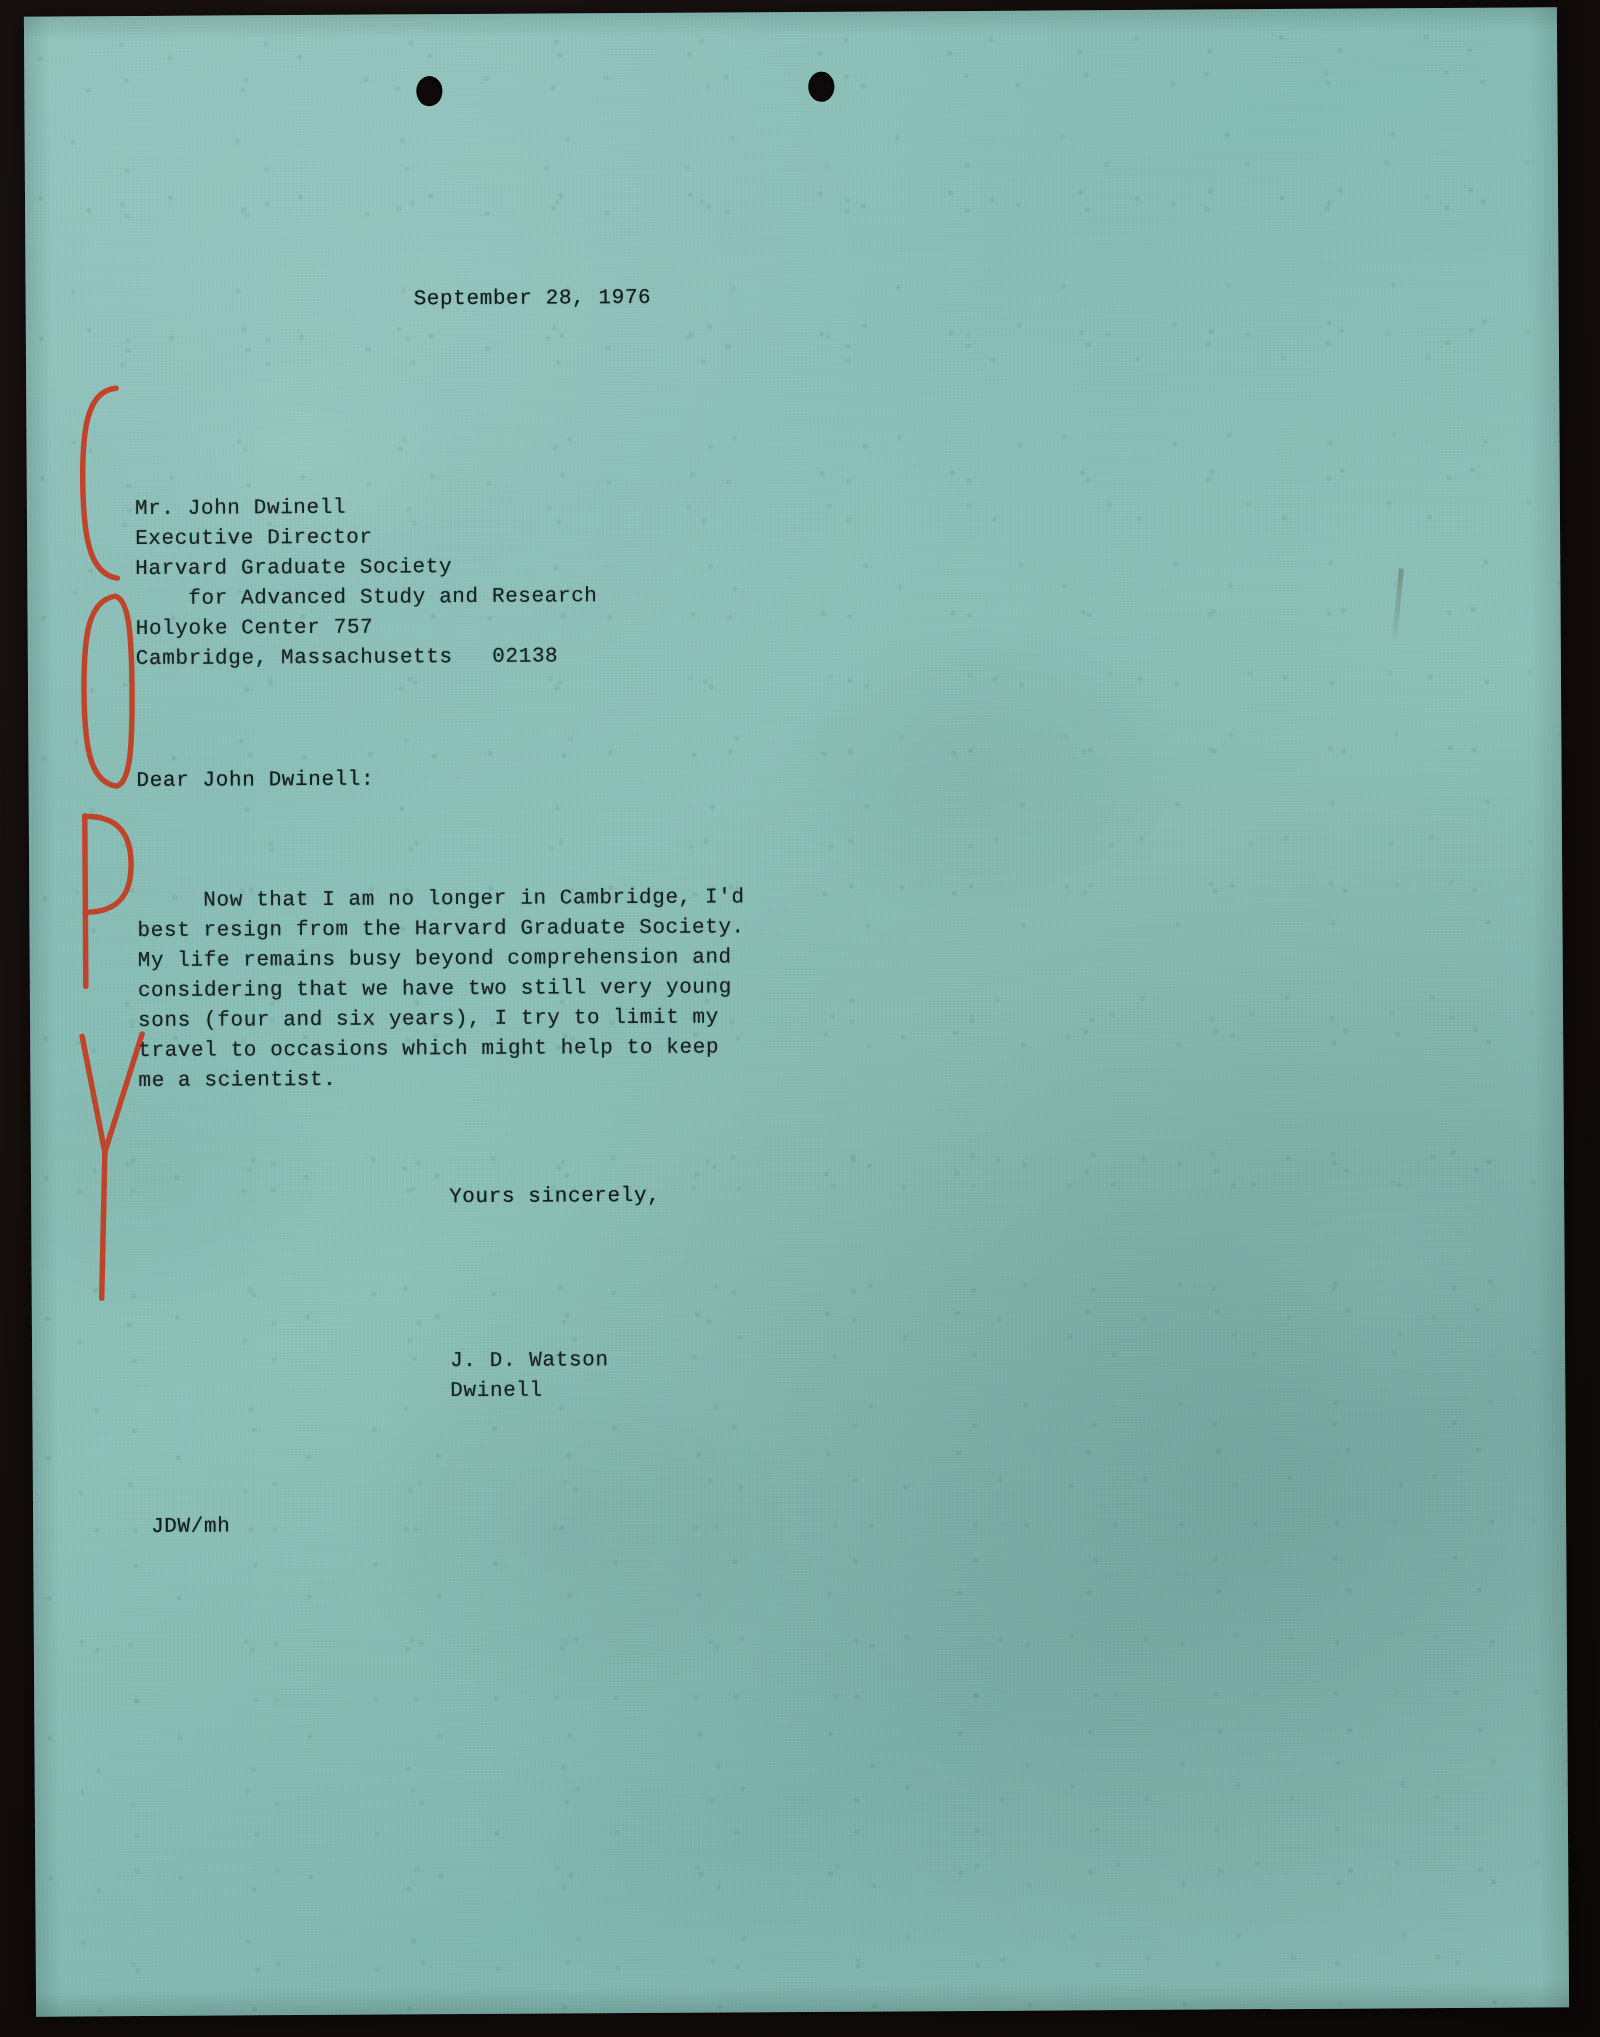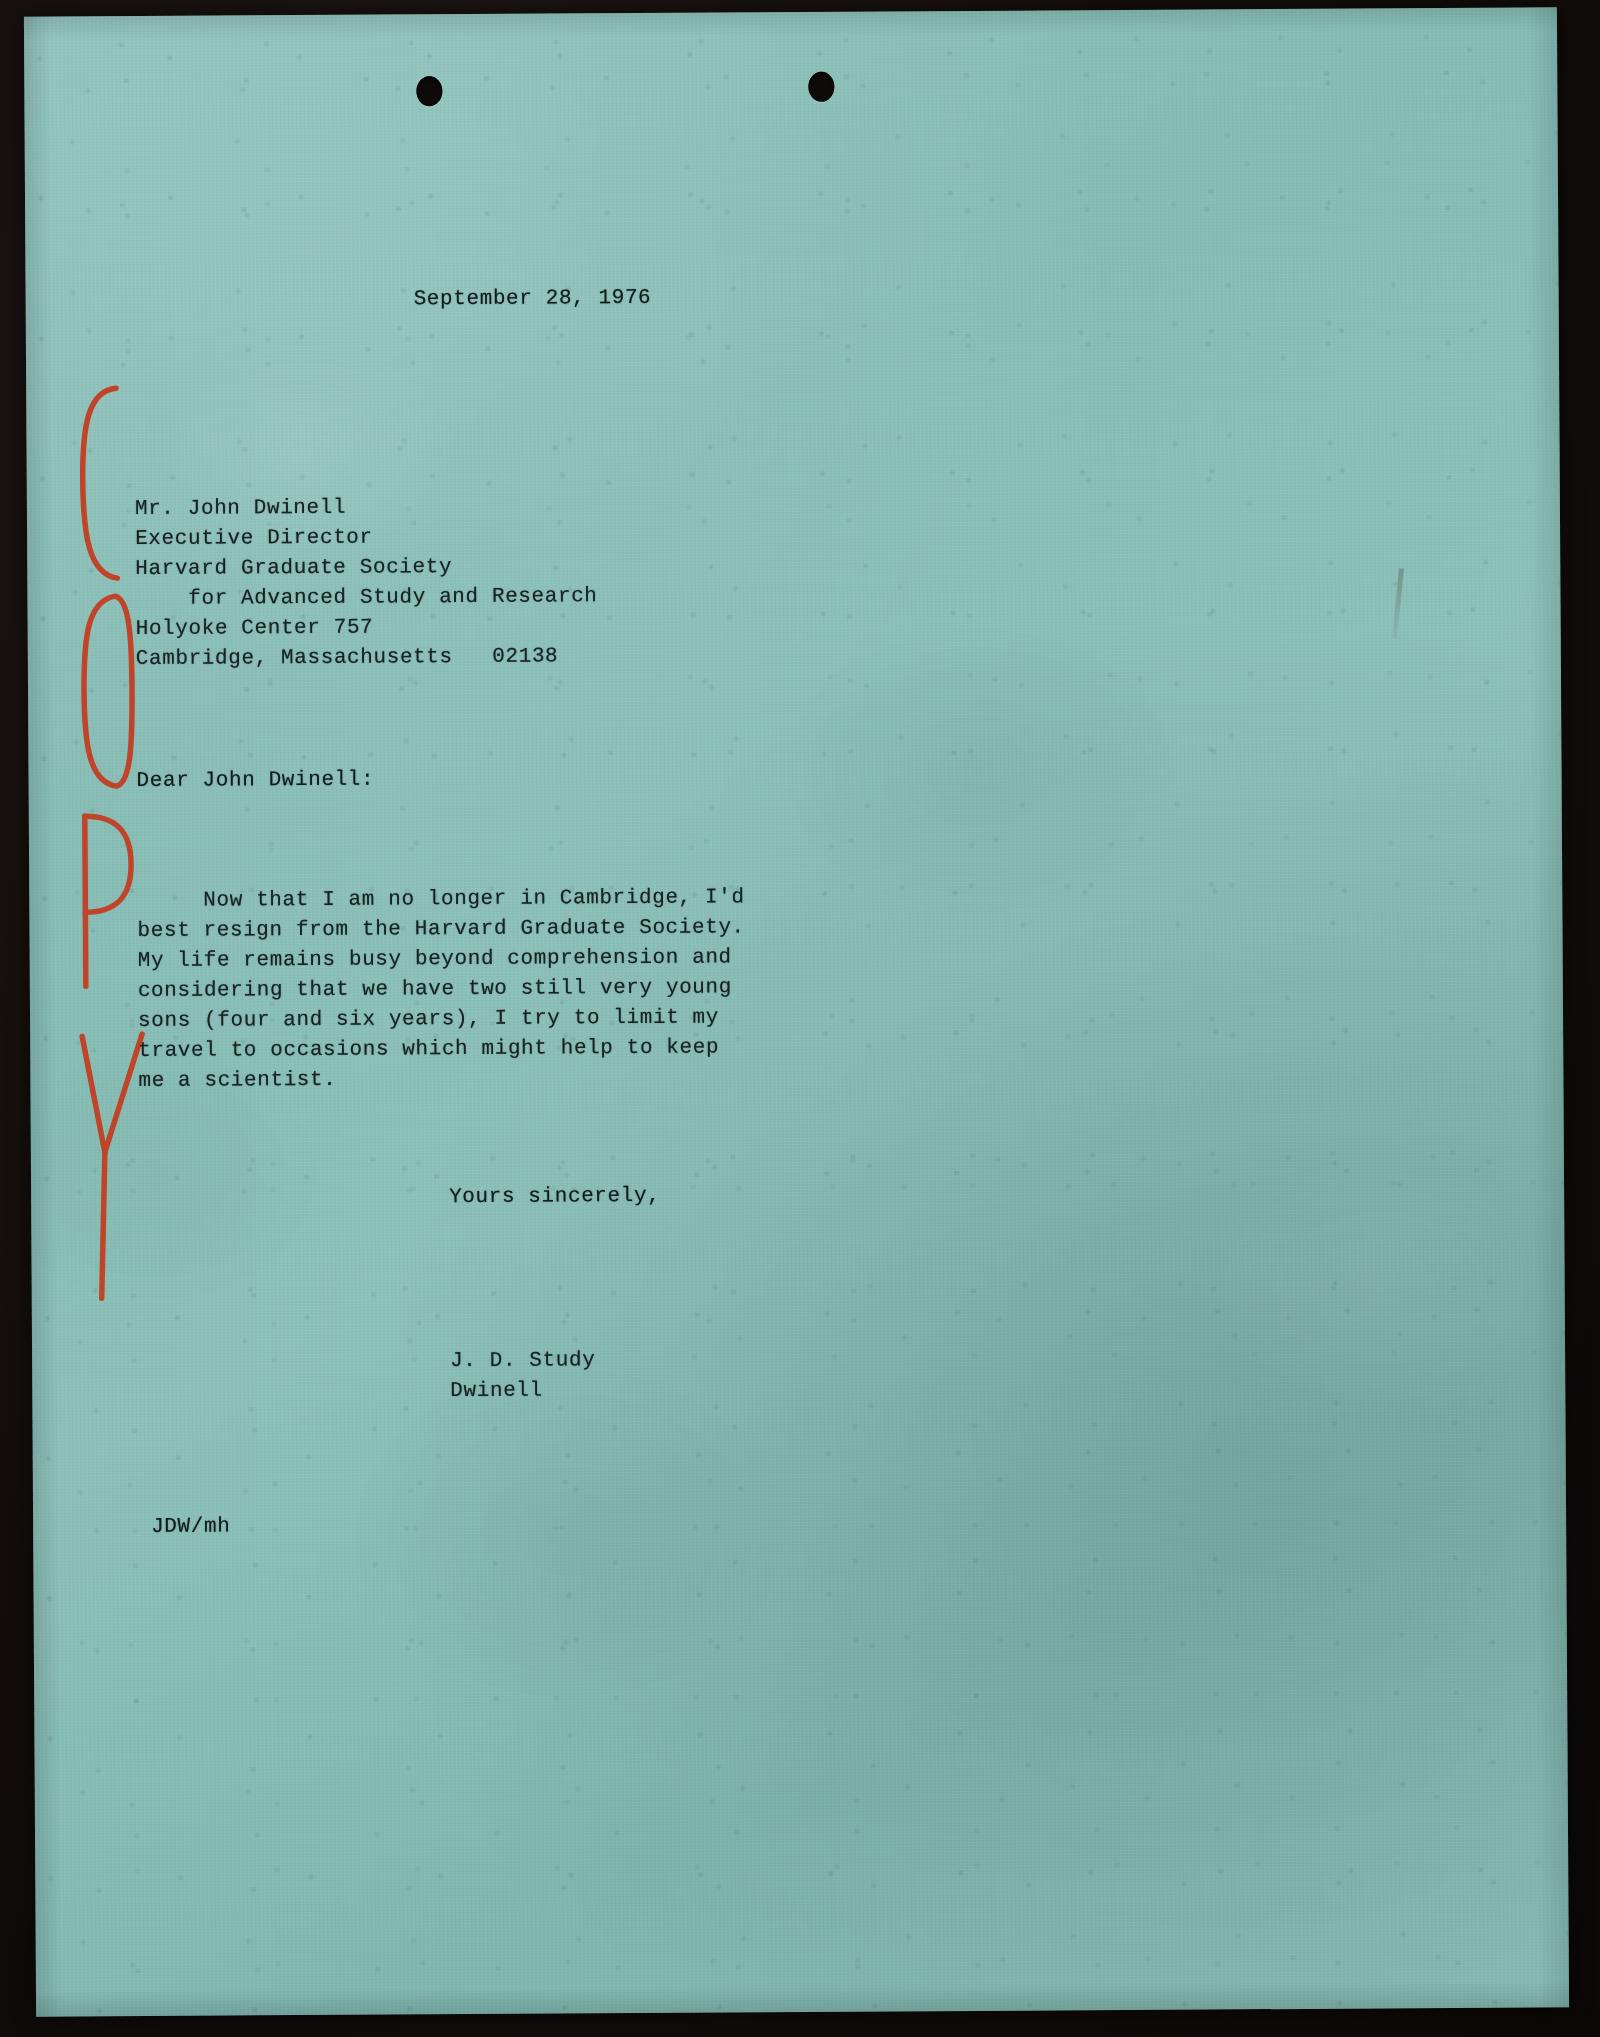--- a/index.html
+++ b/index.html
@@ -183,19 +183,19 @@
 Cambridge, Massachusetts   02138</p>
       <p class="blk" id="salutation">Dear John Dwinell:</p>
       <p class="blk" id="body-par">     Now that I am no longer in Cambridge, I'd
 best resign from the Harvard Graduate Society.
 My life remains busy beyond comprehension and
 considering that we have two still very young
 sons (four and six years), I try to limit my
 travel to occasions which might help to keep
 me a scientist.</p>
       <p class="blk" id="closing">Yours sincerely,</p>
-      <p class="blk" id="signature"><span>J. D. Study</span>
+      <p class="blk" id="signature"><span>J. D. Watson</span>
 <span>Dwinell</span></p>
       <p class="blk" id="initials">JDW/mh</p>
     </div>
 
   </div>
 </div>
 
 </body></html>

